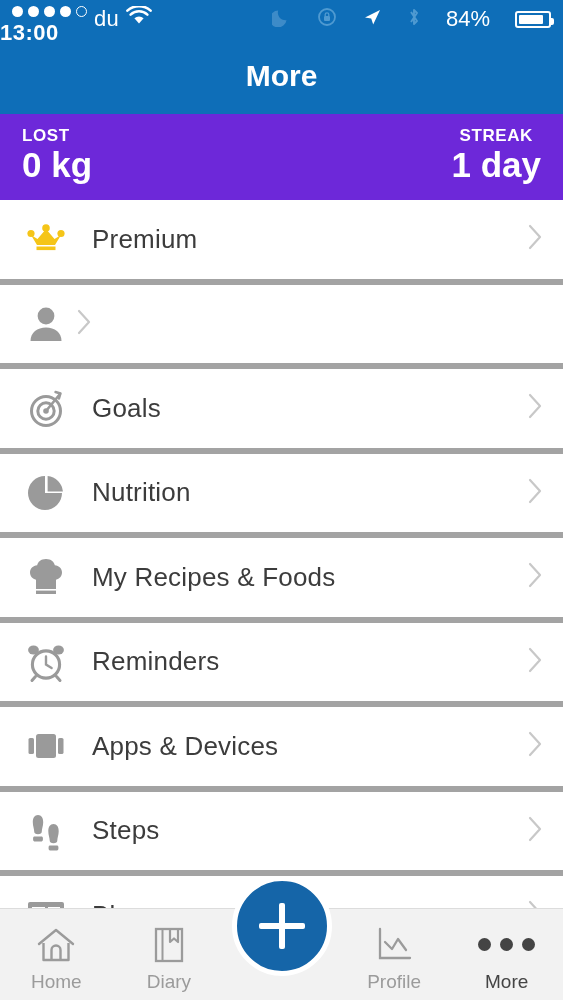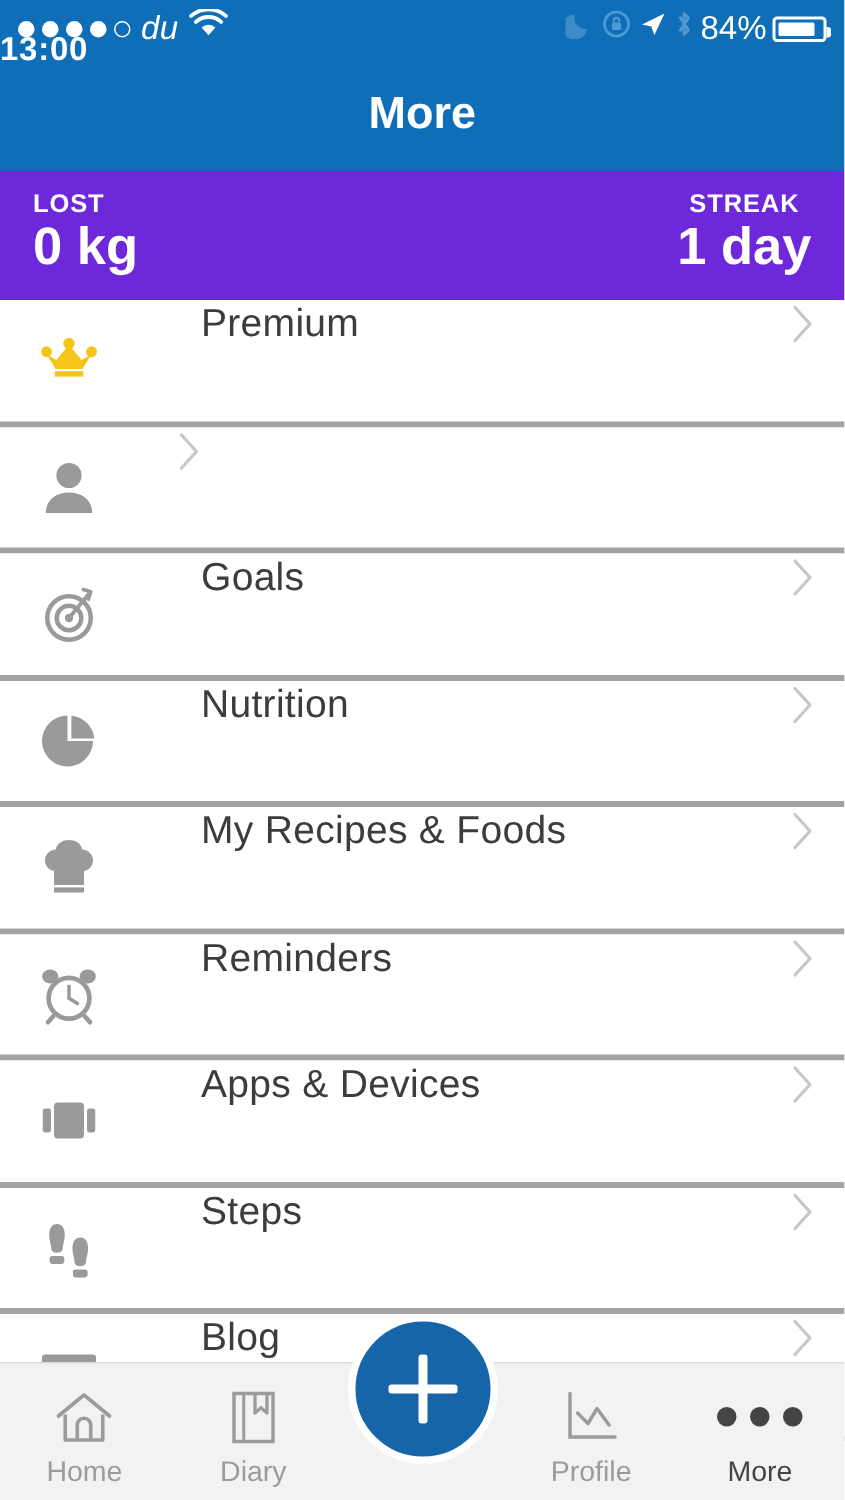--- a/index.html
+++ b/index.html
@@ -10,33 +10,33 @@
     overflow:hidden;
     position:relative;
   }
 
   
   .statusbar {
     height:38px; background:#0E6EB8; color:#ffffff;
     display:flex; align-items:center; padding:0 12px;
     font-size:21px; font-weight:bold; position:relative;
   }
-  .sb-left { display:flex; align-items:center; gap:7px;font-style:italic; }
+  .sb-left { display:flex; align-items:flex-start; gap:7px; }
   .dots { display:flex; align-items:center; gap:5px; }
   .dot { width:11px; height:11px; border-radius:50%; background:#fff; }
   .dot.hollow { background:transparent; border:1.8px solid #fff; }
   .carrier { font-size:22px; font-weight:500; letter-spacing:.3px; }
   .sb-center {
     position:absolute; left:0; right:0; text-align:left;
     font-size:22px; font-weight:600; letter-spacing:.5px;
     pointer-events:none;
     margin-top:27px;
   }
   .sb-right {
-    margin-left:auto; display:flex; align-items:center; gap:4px;
+    margin-left:auto; display:flex; align-items:center; gap:25px;
     position:relative; z-index:2;text-align:center;
   }
   .batt-pct { font-size:22px; font-weight:500; }
   .batt {
     width:36px; height:17px; border:2px solid #fff; border-radius:3px;
     position:relative; display:flex; align-items:center; padding:2px;
   }
   .batt::after {
     content:""; position:absolute; right:-5px; top:5px;
     width:3px; height:7px; background:#fff; border-radius:0 2px 2px 0;
@@ -57,24 +57,23 @@
     padding:6px 22px 10px 22px;
   }
   .stat { display:flex; flex-direction:column; }
   .stat.right { align-items:center; }
   .stat-label { font-size:17px; font-weight:bold; letter-spacing:.6px; }
   .stat-value { font-size:35px; font-weight:700; line-height:1.05; margin-top:1px; }
 
   
   .list { background:#fff; }
   .row {
-    height:84.5px; display:flex; 
-    border-bottom:4px solid #a3a3a3; padding:0 18px 0 18px;
+    height:84.5px; display:flex; align-items:center;
+    border-bottom:6px solid #a3a3a3; padding:0 18px 0 18px;
     background:#fff;
-    gap:42px;
   }
   .row-icon {
     width:56px; min-width:56px; display:flex;
     align-items:center; justify-content:center;
   }
   .row-label {
     flex:1; font-size:26px; color:#3c3c3c; font-weight:400;
     margin-left:18px; letter-spacing:.2px;
   }
   .chev { width:20px; min-width:20px; }

